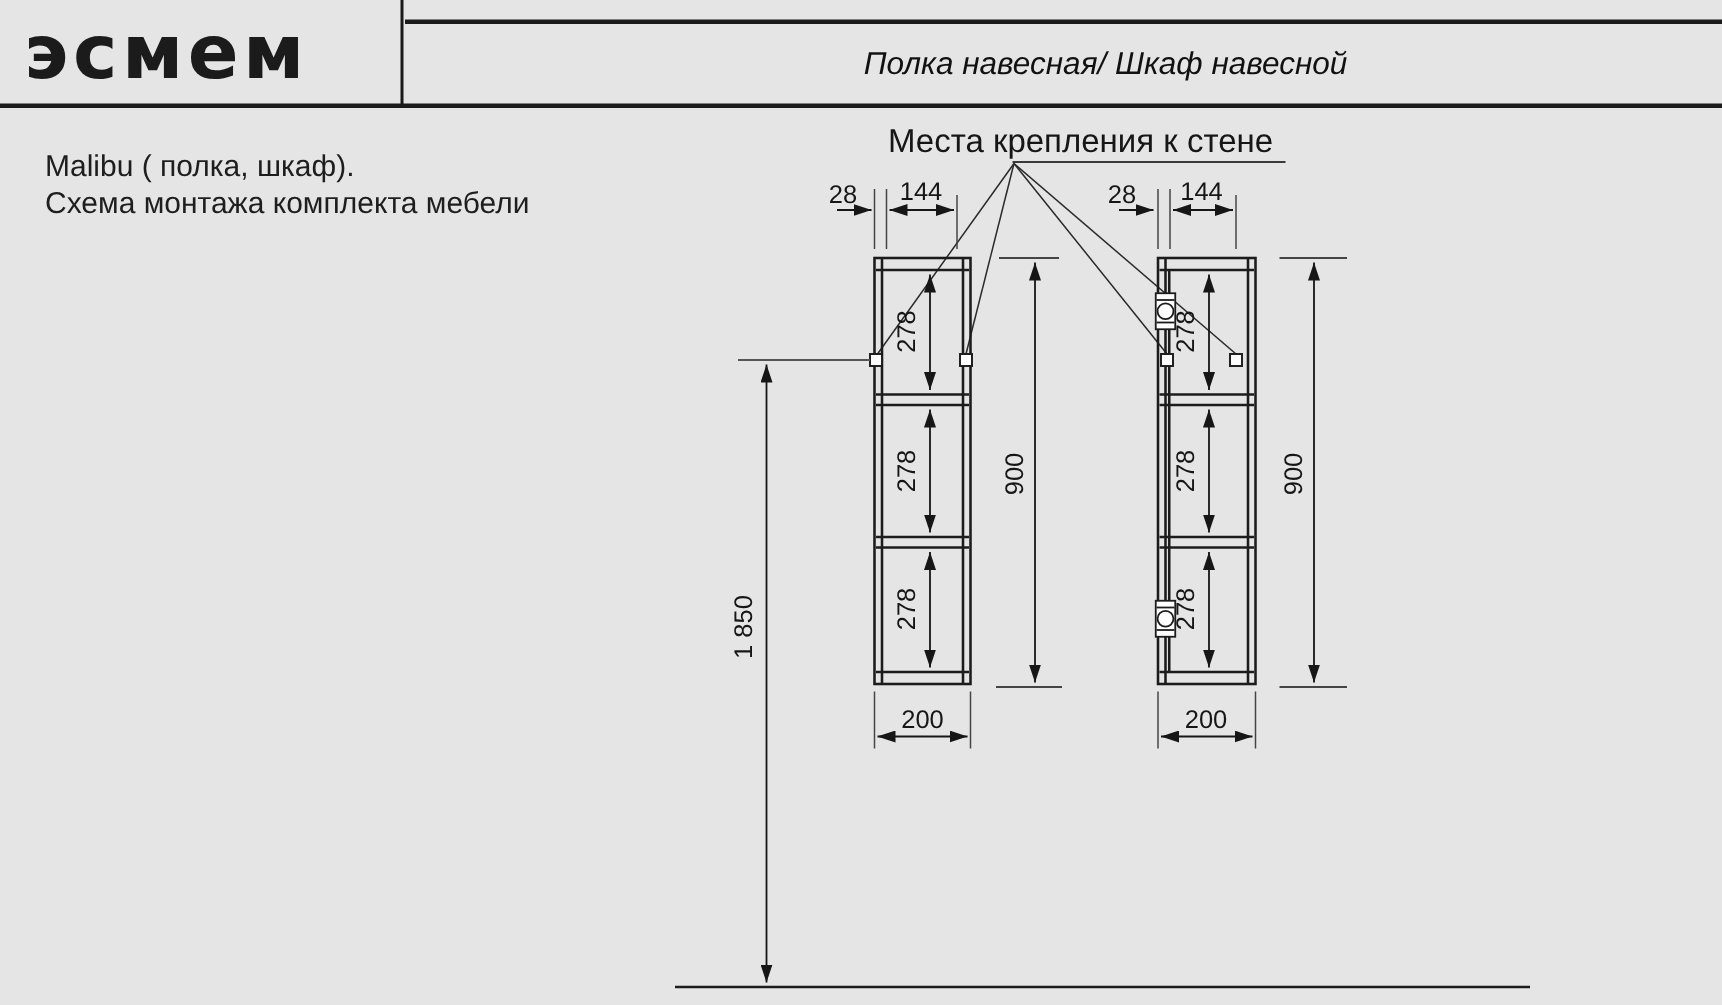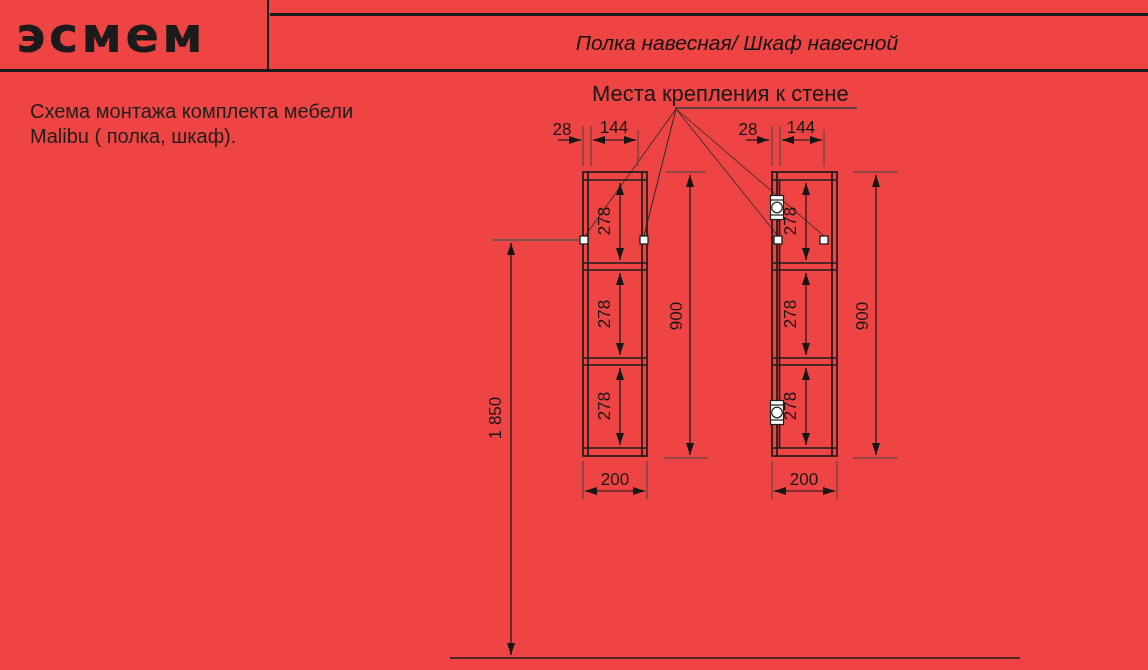--- a/index.html
+++ b/index.html
@@ -1,16 +1,16 @@
 <!DOCTYPE html>
 <html><head>
 <meta charset="utf-8">
 <style>
   html,body{margin:0;padding:0;background:#fff;}
-  #page{position:relative;width:1148px;height:670px;background:#ef4444;overflow:hidden;
+  #page{position:relative;width:1148px;height:670px;background:#e5e5e5;overflow:hidden;
         font-family:"Liberation Sans",sans-serif;color:#1c1c1c;}
   
   .logo{position:absolute;left:16px;top:4px;width:240px;height:62px;
         font-family:"DejaVu Sans",sans-serif;font-weight:bold;font-size:50px;
         letter-spacing:3px;color:#1b1b1b;display:flex;align-items:center;}
   .v-divider{position:absolute;left:267px;top:0;width:2px;height:70px;background:#1b1b1b;}
   .titlebox-topline{position:absolute;left:270px;top:13px;width:878px;height:3px;background:#1b1b1b;}
   .header-bottomline{position:absolute;left:0;top:69px;width:1148px;height:3px;background:#1b1b1b;}
   .doc-title{position:absolute;left:270px;top:16px;width:878px;height:53px;
              display:flex;align-items:center;justify-content:center;
@@ -30,22 +30,22 @@
 
   <div class="logo">
     <span>эсмем</span>
   </div>
   <div class="v-divider"></div>
   <div class="titlebox-topline"></div>
   <div class="header-bottomline"></div>
   <div class="doc-title">Полка навесная/ Шкаф навесной</div>
 
   <div class="descr">
+    <div>Malibu ( полка, шкаф).</div>
     <div>Схема монтажа комплекта мебели</div>
-    <div>Malibu ( полка, шкаф).</div>
   </div>
 
   <svg class="drawing" width="1148" height="670" viewBox="0 0 1148 670">
     <defs>
       <marker id="arr" viewBox="0 0 12 8" refX="12" refY="4" markerUnits="userSpaceOnUse" markerWidth="12" markerHeight="8" orient="auto-start-reverse">
         <path d="M0,0 L12,4 L0,8 Z" fill="#161616"></path>
       </marker>
     </defs>
 
     <text class="callout-text" x="592" y="101">Места крепления к стене</text>

